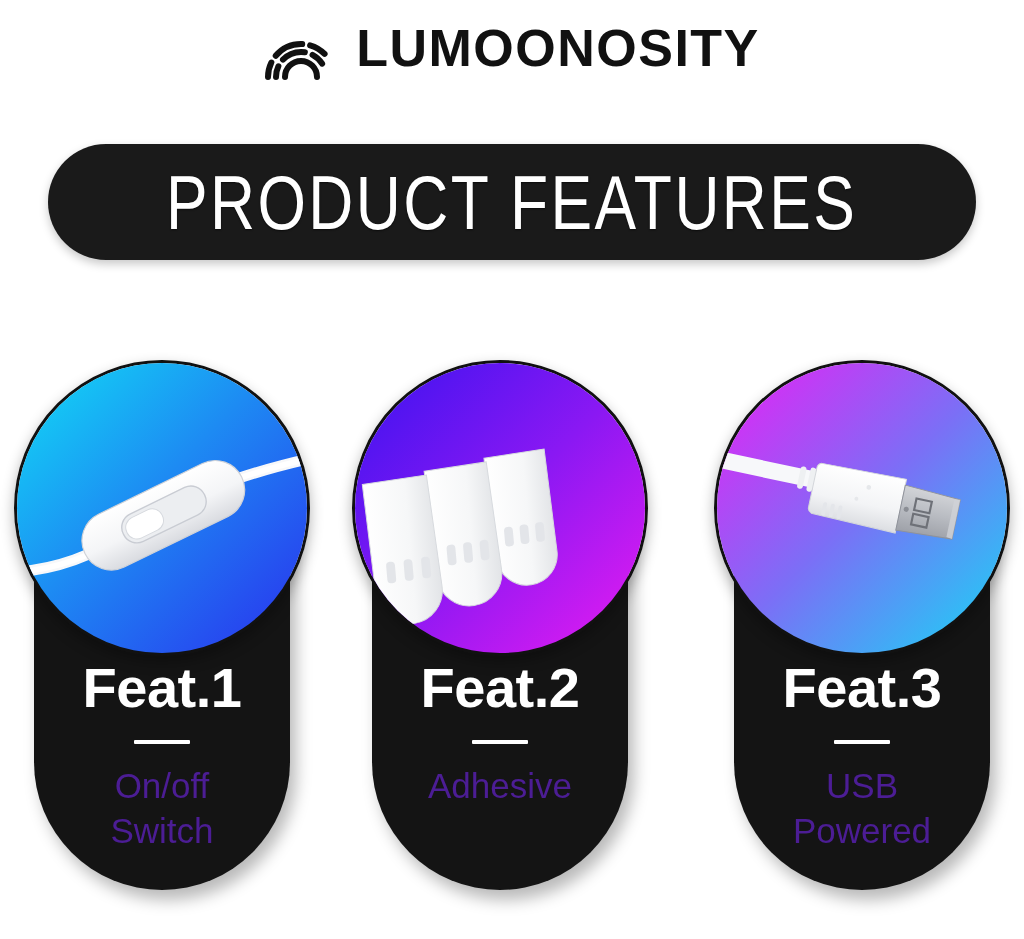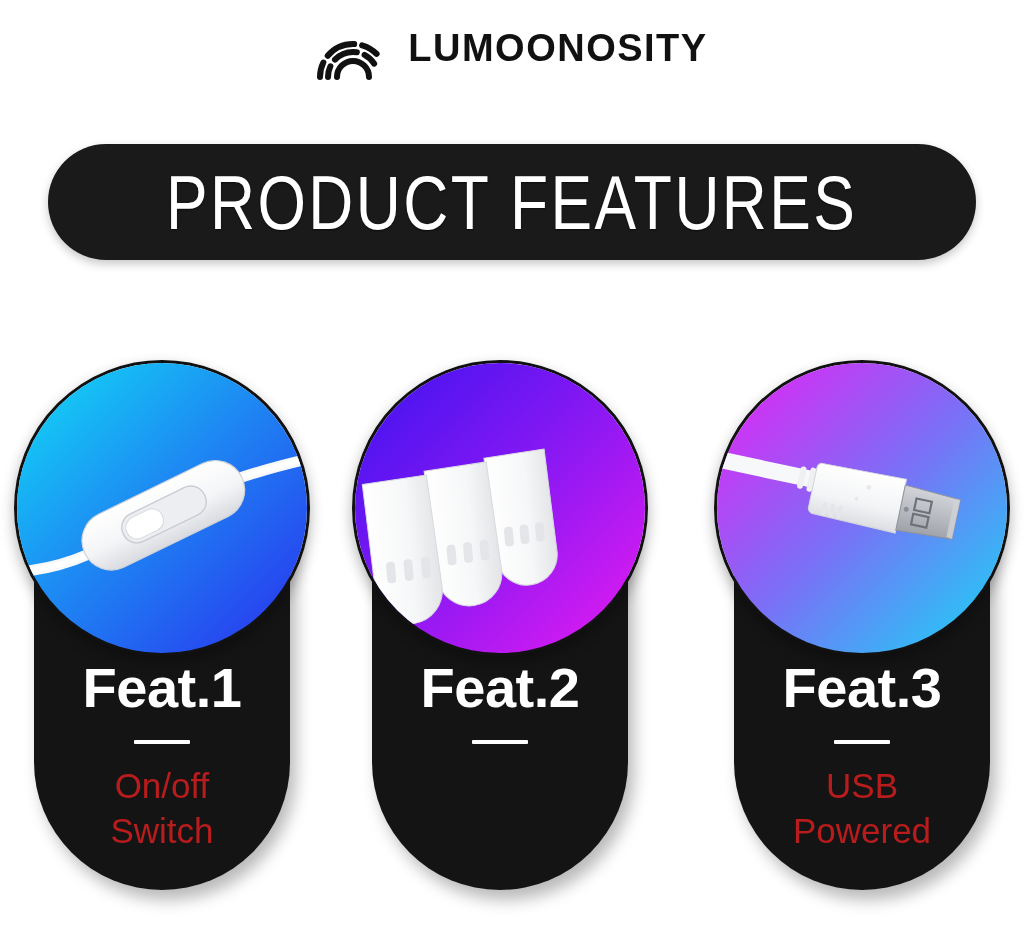--- a/index.html
+++ b/index.html
@@ -28,21 +28,21 @@
     justify-content: center;
     gap: 18px;
   }
   .brand-mark {
     width: 74px;
     height: 66px;
     display: block;
   }
   .brand-name {
     font-family: "Liberation Sans", sans-serif;
-    font-size: 38px;
+    font-size: 52px;
     font-weight: 700;
     letter-spacing: 1.5px;
     color: #111111;
     line-height: 1;
     white-space: nowrap;
   }
 
   
   .banner {
     position: absolute;
@@ -134,21 +134,21 @@
     margin: 0;
   }
   .feat-rule {
     width: 56px;
     height: 4px;
     background: #ffffff;
     margin: 24px auto 20px auto;
     border-radius: 1px;
   }
   .feat-desc {
-    color: #b91c1c;
+    color: #4c1d95;
     font-size: 35px;
     font-weight: 300;
     line-height: 1.28;
     margin: 0;
     padding: 0 8px;
   }
   .feat-desc span { display: block; }
 </style>
 </head>
 <body>
@@ -259,20 +259,21 @@
             <rect x="65" y="191" width="9" height="22" rx="4"></rect>
           </g>
         </g>
       </svg>
     </div>
 
     <div class="card-text">
       <p class="feat-label">Feat.2</p>
       <div class="feat-rule"></div>
       <p class="feat-desc">
+        <span>Adhesive</span>
       </p>
     </div>
   </div>
 
   <div class="card card-3">
     <div class="card-body"></div>
 
     <div class="card-circle">
       <svg class="circle-art" viewBox="0 0 296 296">
         <defs>

